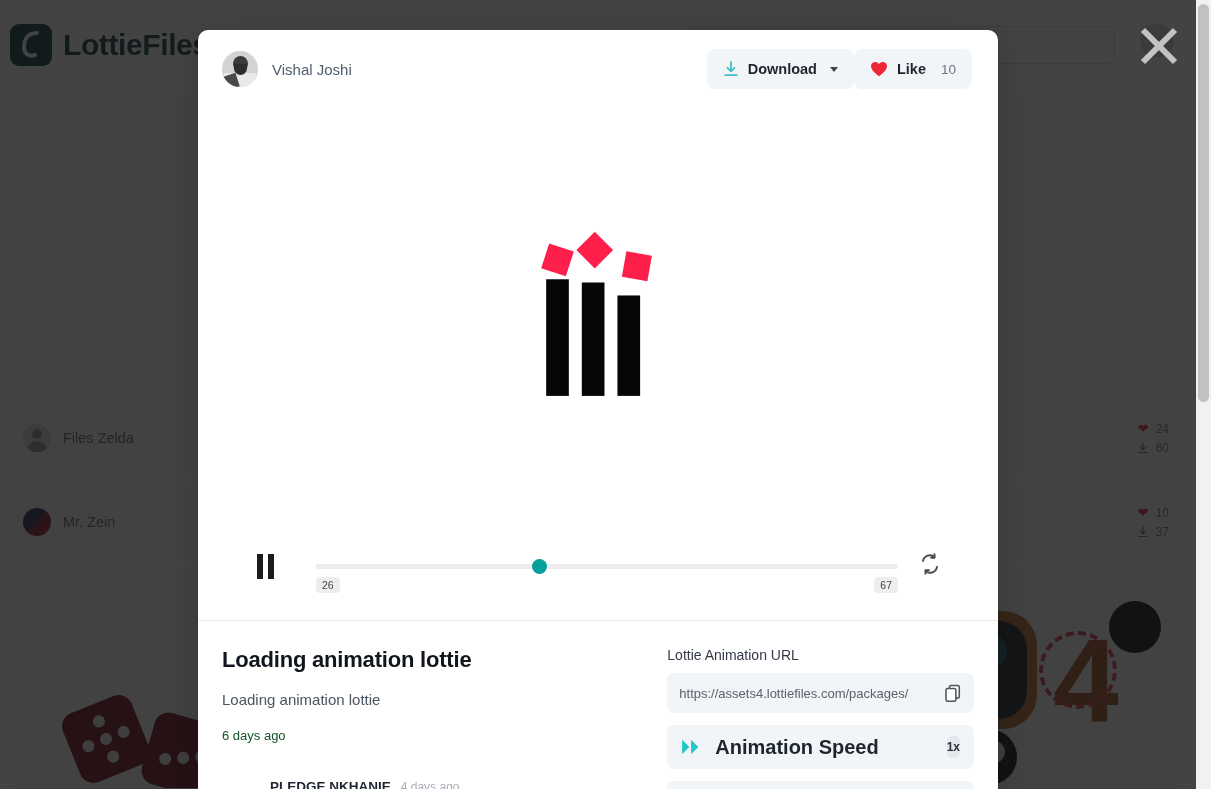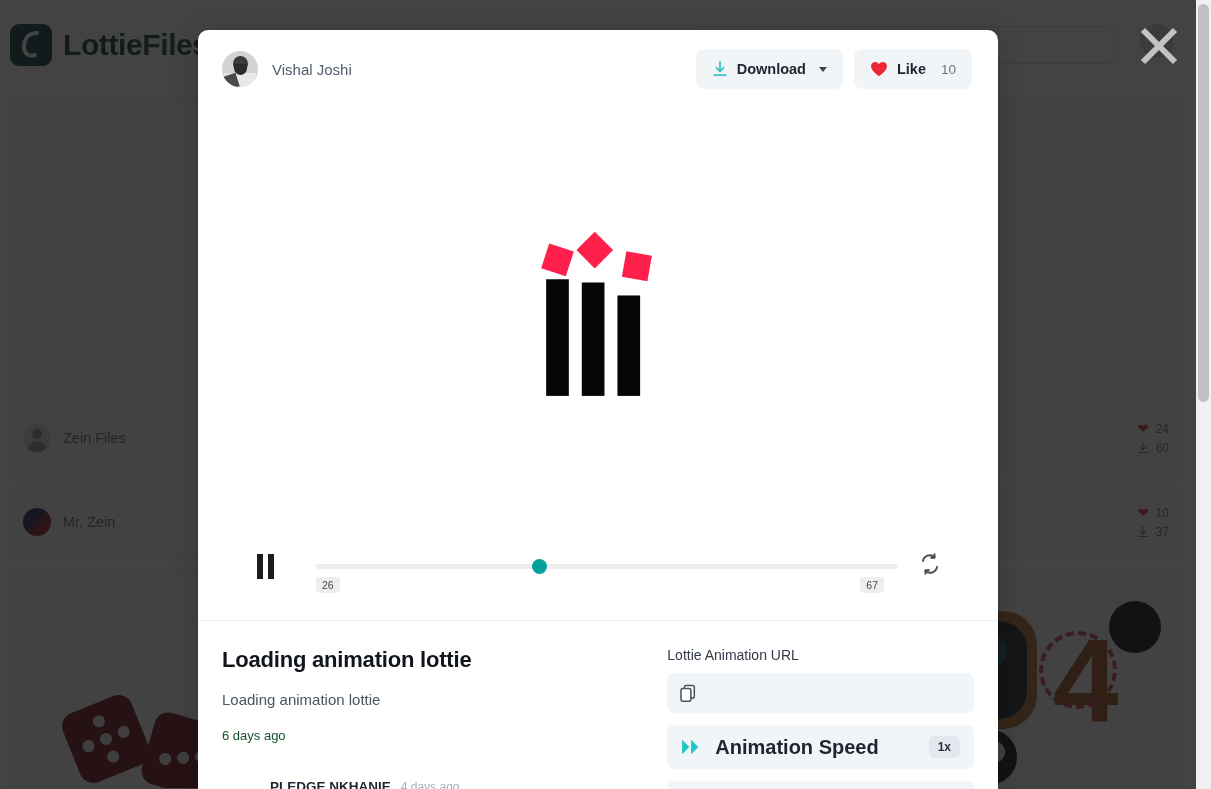--- a/index.html
+++ b/index.html
@@ -173,21 +173,21 @@
     background: #cfd3d8; overflow: hidden; position: relative;
     filter: grayscale(1);
   }
   .m-avatar .head { position:absolute; left:11px; top:5px; width:15px; height:16px; border-radius:50%; background:#3a3a3a; }
   .m-avatar .beard{ position:absolute; left:12px; top:13px; width:13px; height:11px; border-radius:0 0 8px 8px; background:#2c2c2c; }
   .m-avatar .body { position:absolute; left:2px; top:22px; width:32px; height:20px; background:#e9e9e9; }
   .m-avatar .arm  { position:absolute; left:0px; top:24px; width:16px; height:14px; background:#4a4a4a; transform:rotate(-18deg); }
   .m-author {
     margin-left: 14px; font-size: 15px; color: #4f5c6d; font-weight: 500;
   }
-  .head-actions { margin-left: auto; display: flex; align-items: flex-end; gap: 11px; }
+  .head-actions { margin-left: auto; display: flex; align-items: flex-end; }
   .btn {
     height: 40px; border-radius: 8px; background: #f2f5f8;
     display: flex; align-items: center; gap: 9px;
     padding: 0 16px; cursor: pointer; border: none;
     font-size: 14.5px; font-weight: bold; color: #1e2530;
     font-family: "Liberation Sans", sans-serif;
   }
   .btn .caret {
     width: 0; height: 0; margin-left: 4px;
     border-left: 4.5px solid transparent;
@@ -222,21 +222,21 @@
     position: absolute; top: 50%; left: 38.4%;
     width: 15px; height: 15px; margin-top: -7.5px; margin-left: -7.5px;
     border-radius: 50%; background: #05a09a; cursor: pointer;
   }
   .frame-badge {
     position: absolute; top: 13px;
     background: #eeeeee; border-radius: 4px;
     font-size: 10.5px; color: #454545; padding: 2px 6px;
   }
   .frame-badge.left { left: 0; }
-  .frame-badge.right { right: 14px; }
+  .frame-badge.right { right: 0; }
   .loop-btn { width: 28px; height: 28px; cursor: pointer; margin-right: 28px; }
 
   .divider { height: 1px; background: #ededed; }
 
   .details {
     display: flex; padding: 26px 24px 0 24px; gap: 10px;
   }
   .det-left { width: 440px; }
   .det-title { font-size: 22px; font-weight: bold; color: #11151c; letter-spacing: -0.2px; }
   .det-desc { font-size: 15px; color: #4a5562; margin-top: 18px; }
@@ -259,21 +259,21 @@
     background: transparent; border: none; outline: none;
   }
   .opt-row {
     height: 44px; border-radius: 7px; background: #f2f5f8;
     display: flex; align-items: center; padding: 0 14px;
     margin-top: 12px; cursor: pointer;
   }
   .opt-label { font-size: 20px; font-weight: bold; color: #1e2530; margin-left: 12px; }
   .pill {
     margin-left: auto; background: #e3e8ee; border-radius: 5px;
-    font-size: 12px; font-weight: bold; color: #2b323c; padding: 4px 9px;
+    font-size: 12px; font-weight: bold; color: #2b323c; padding: 4px 0;
   }
 </style>
 </head>
 <body>
 
 <div class="page-bg">
   <div class="page-inner">
 
     <div class="site-header">
       <div class="brand">
@@ -292,21 +292,21 @@
       <div class="card wide tall">
         <div class="art">
           <div class="clock-art">
               <i class="h1"></i>
               <i class="h2"></i>
             </div>
         </div>
         <div class="card-foot">
           <div class="user-chip">
             <div class="u-av person"></div>
-            <div class="u-name">Zein Files</div>
+            <div class="u-name">Files Zelda</div>
           </div>
         </div>
       </div>
       <div class="card wide tall">
         <div class="art">
           <div class="bars-art">
             <div class="sq s1"></div>
               <div class="sq s2"></div>
               <div class="sq s3"></div>
             <div class="bar b1"></div>
@@ -497,20 +497,21 @@
           <span class="c-name">PLEDGE NKHANIE</span>
           <span class="c-time">4 days ago</span>
         </div>
 
       </div>
     </div>
 
     <div class="det-right">
       <div class="lbl">Lottie Animation URL</div>
       <div class="url-box">
+        <input class="url-text" readonly="" value="https://assets4.lottiefiles.com/packages/" style="">
         <svg width="18" height="19" viewBox="0 0 20 21">
           <rect x="6" y="1.5" width="11" height="14" rx="2" stroke="#4b535e" stroke-width="1.7" fill="#ffffff"></rect>
           <rect x="2.2" y="5" width="11" height="14" rx="2" stroke="#4b535e" stroke-width="1.7" fill="#ffffff"></rect>
         </svg>
       </div>
 
       <div class="opt-row">
         <svg width="22" height="18" viewBox="0 0 24 20">
           <path d="M1 2l8 8-8 8z" fill="#1fc7c7"></path>
           <path d="M11 2l8 8-8 8z" fill="#1fc7c7"></path>

